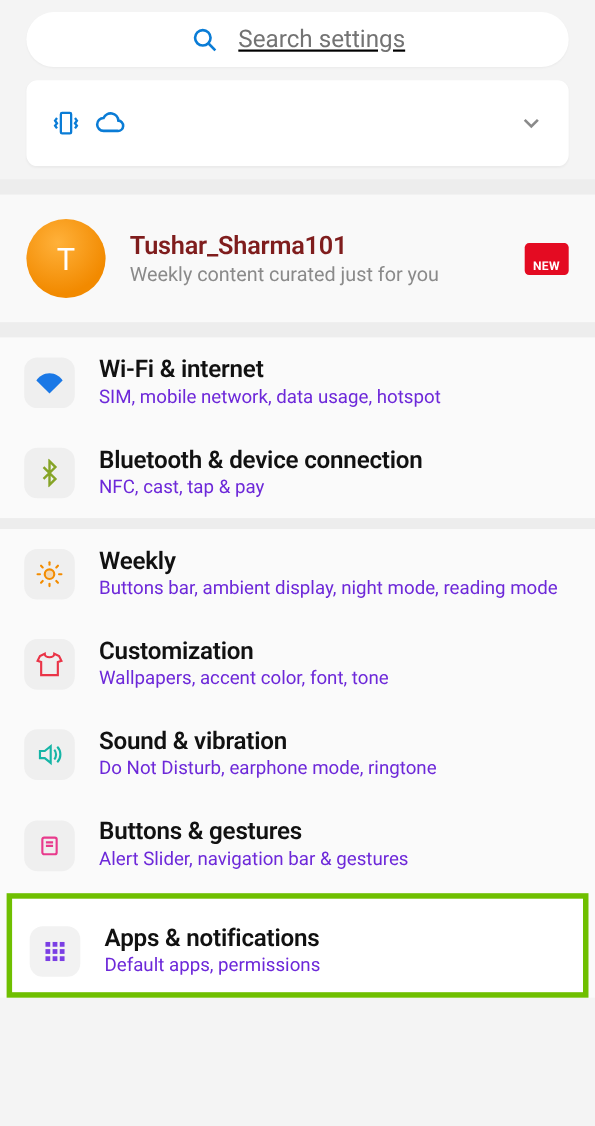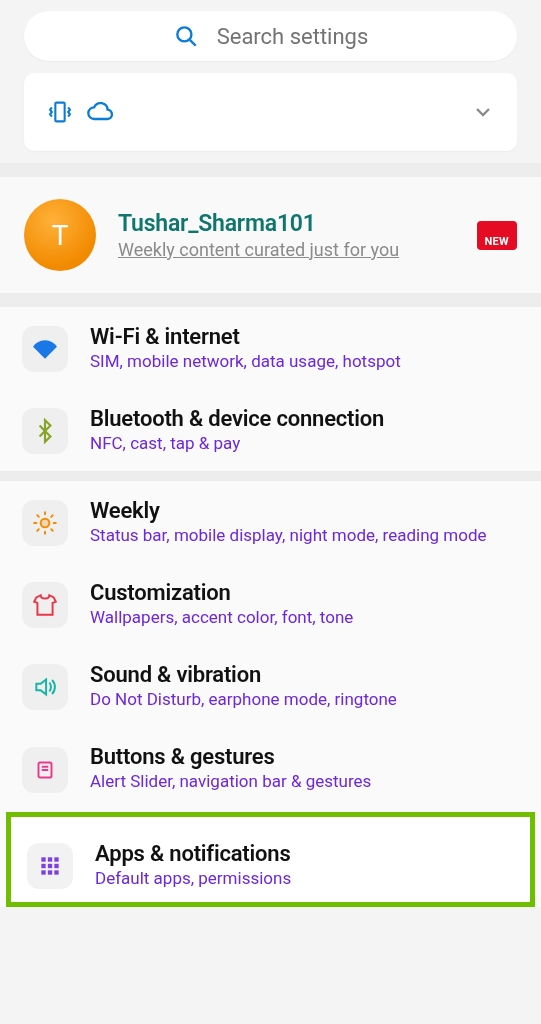--- a/index.html
+++ b/index.html
@@ -3,21 +3,21 @@
 <meta charset="utf-8">
 <style>
 * { margin:0; padding:0; box-sizing:border-box; }
 body {
   width:541px; height:1024px;
   font-family:-apple-system,BlinkMacSystemFont,"Segoe UI",Roboto,Arial,sans-serif;
   background:#f4f4f4; overflow:hidden;
 }
 
 
-.search-wrap { padding:11px 24px 10px; background:#f4f4f4; }
+.search-wrap { padding:11px 24px 10px; background:#f4f4f4;text-decoration:underline; }
 .search-bar {
   background:#fff; border-radius:34px; height:50px;
   display:flex; align-items:center; justify-content:center; gap:18px;
   box-shadow:0 1px 2px rgba(0,0,0,0.04);
 }
 .search-bar svg { width:26px; height:26px; }
 .search-bar span { font-size:22px; color:#737373; font-weight:400; }
 
 
 .widget-wrap { padding:2px 24px 12px; background:#f4f4f4; }
@@ -36,31 +36,31 @@
 
 
 .profile { background:#f9f9f9; padding:22px 24px; display:flex; align-items:center; gap:22px; }
 .avatar {
   width:72px; height:72px; border-radius:50%;
   background:radial-gradient(circle at 40% 30%,#ffb13a,#f28a00 70%);
   display:flex; align-items:center; justify-content:center;
   color:#fff; font-size:28px; font-weight:400;
 }
 .profile-txt { flex:1; }
-.profile-txt .pname { font-size:23px; font-weight:600; color:#0f766e; letter-spacing:-.2px; }
-.profile-txt .psub  { font-size:18px; color:#8a8a8a; margin-top:2px;text-decoration:underline; }
+.profile-txt .pname { font-size:23px; font-weight:600; color:#7f1d1d; letter-spacing:-.2px; }
+.profile-txt .psub  { font-size:18px; color:#8a8a8a; margin-top:2px; }
 .badge-new {
   background:#e40b22; color:#fff; font-size:11px; font-weight:700;
   padding:14px 8px 2px; border-radius:4px; letter-spacing:.3px;
 }
 
 
 .list { background:#fafafa; }
 .row {
-  display:flex; align-items:flex-end; padding:17px 24px 17px 22px; gap:22px;
+  display:flex; align-items:center; padding:17px 24px 17px 22px; gap:22px;
   position:relative; background:#fafafa;
 }
 .icon-box {
   width:46px; height:46px; border-radius:12px;
   background:#efefef;
   display:flex; align-items:center; justify-content:center; flex-shrink:0;
 }
 .icon-box svg { width:26px; height:26px; }
 .row-txt { flex:1; min-width:0; }
 .row-txt .rtitle { font-size:22px; font-weight:600; color:#111; letter-spacing:-.2px; }
@@ -159,21 +159,21 @@
             <line x1="20" y1="12" x2="22" y2="12"></line>
           <line x1="4.9" y1="4.9" x2="6.3" y2="6.3"></line>
             <line x1="17.7" y1="17.7" x2="19.1" y2="19.1"></line>
           <line x1="4.9" y1="19.1" x2="6.3" y2="17.7"></line>
             <line x1="17.7" y1="6.3" x2="19.1" y2="4.9"></line>
         </g>
       </svg>
     </div>
     <div class="row-txt">
       <div class="rtitle">Weekly</div>
-      <div class="rsub">Status bar, mobile display, night mode, reading mode</div>
+      <div class="rsub">Buttons bar, ambient display, night mode, reading mode</div>
     </div>
   </div>
 
   <div class="row">
     <div class="icon-box">
       <svg viewBox="0 0 24 24" fill="none" stroke="#ea3447" stroke-width="1.8">
         <path d="M8 3 L4 5 L2 9 L5 10 L5 21 L19 21 L19 10 L22 9 L20 5 L16 3 C16 5 14 6 12 6 C10 6 8 5 8 3 Z"></path>
       </svg>
     </div>
     <div class="row-txt">

